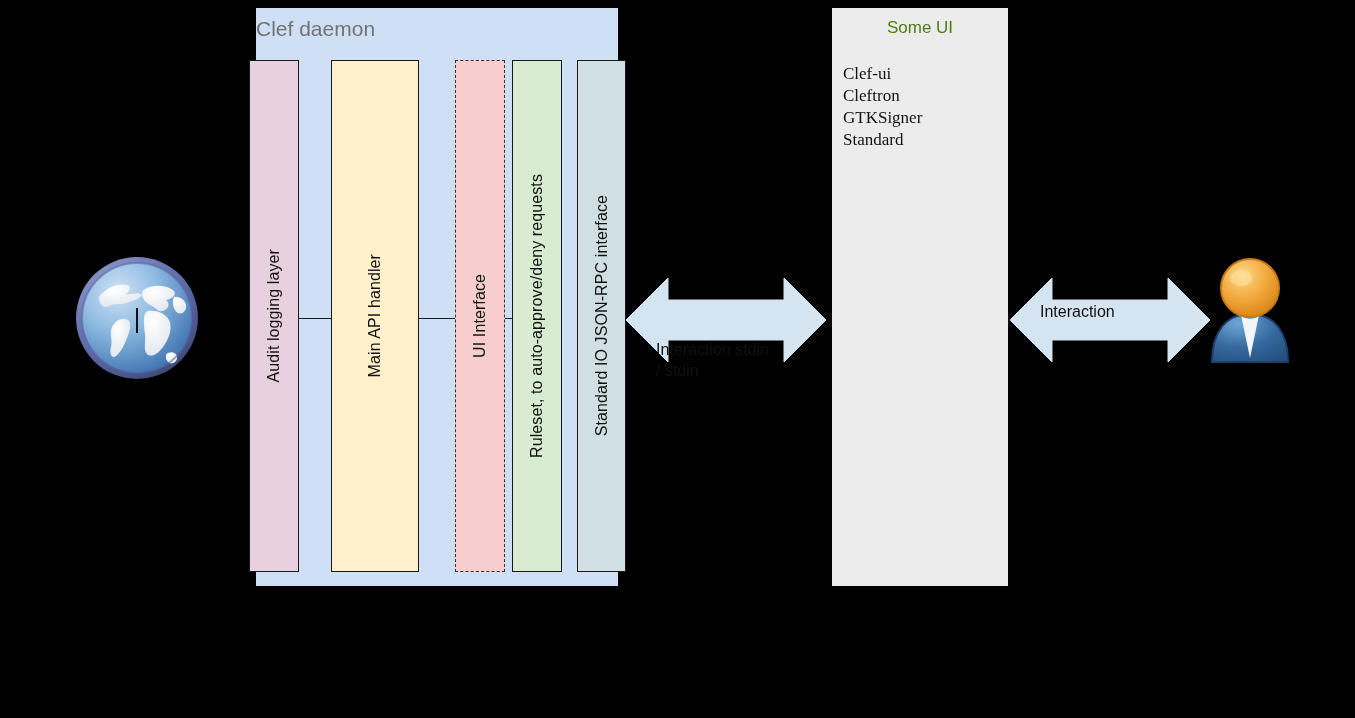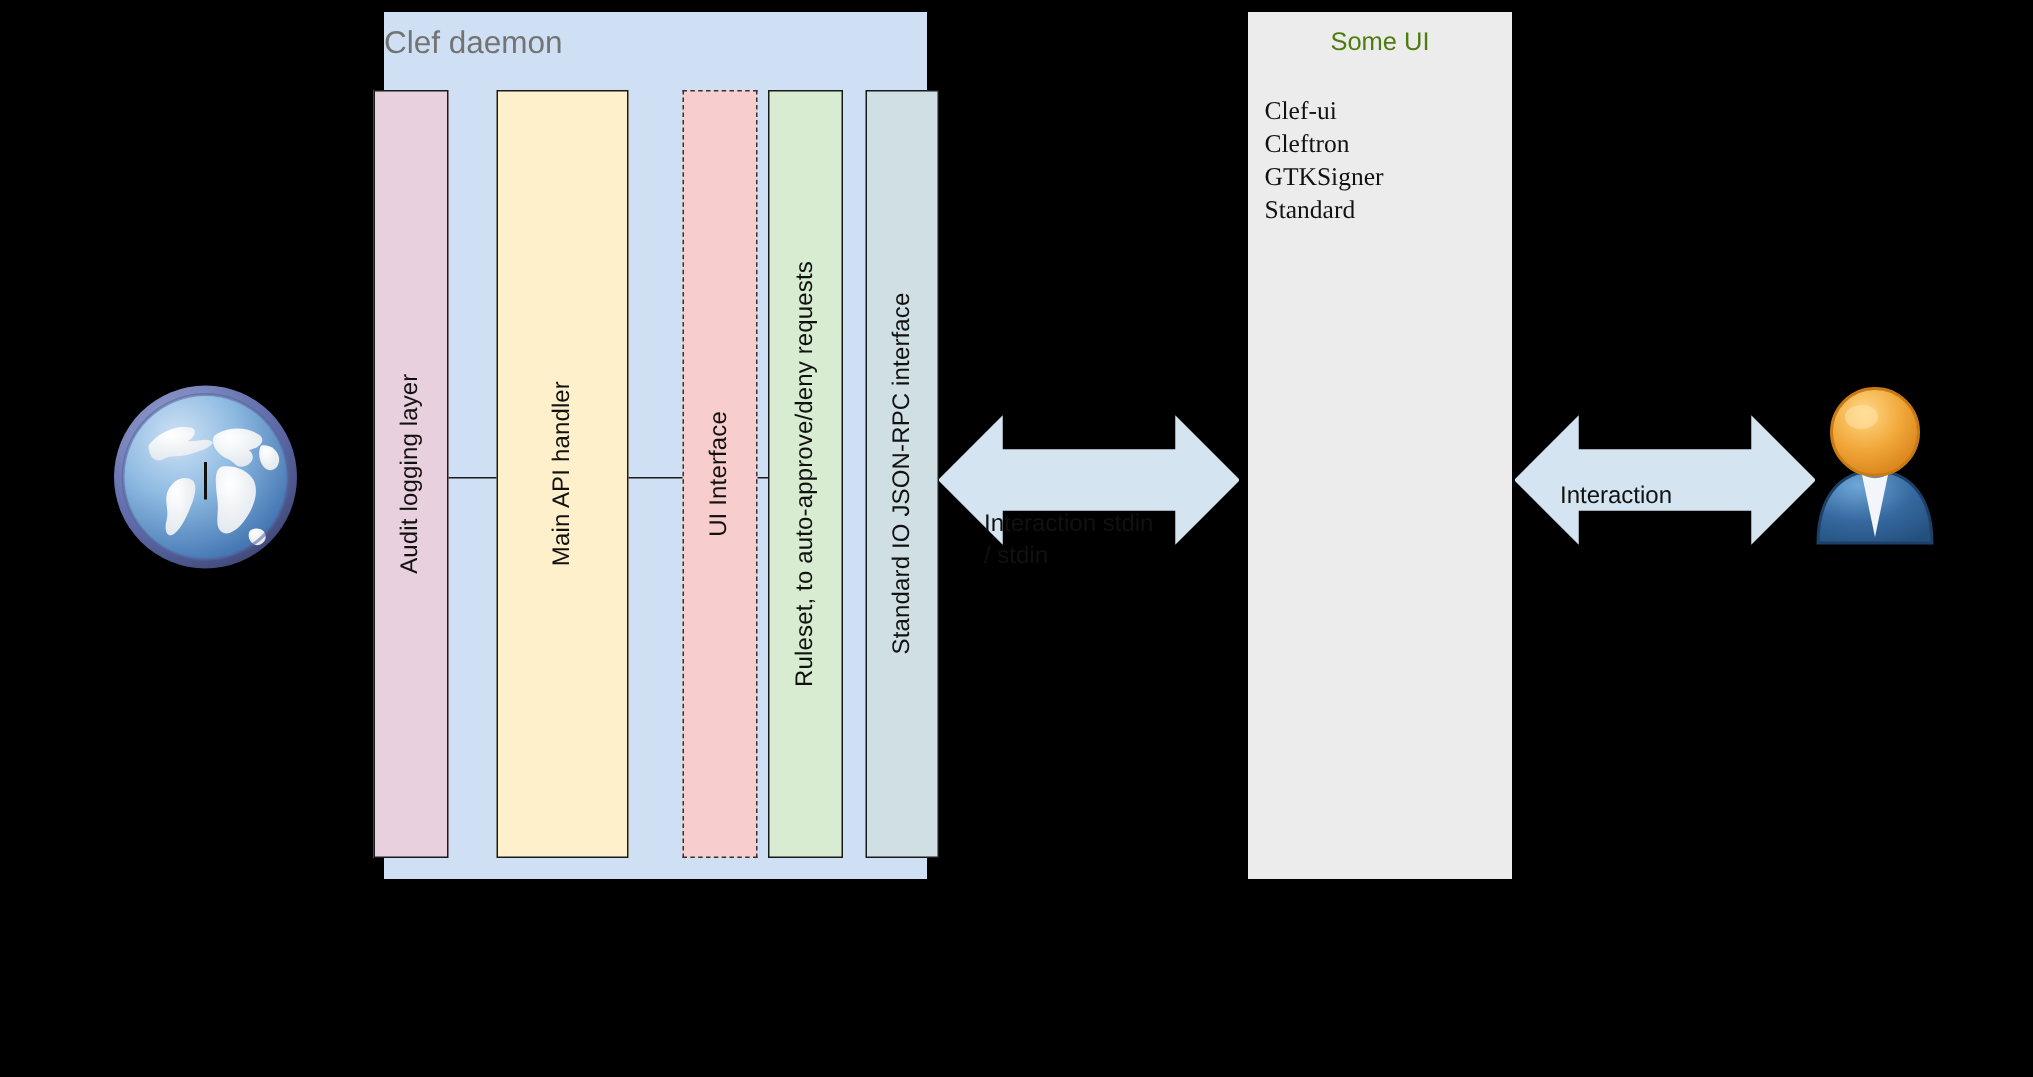--- a/index.html
+++ b/index.html
@@ -115,21 +115,21 @@
   .arrow-label {
     position: absolute;
     font-size: 16px;
     color: #111111;
     line-height: 21px;
     pointer-events: none;
   }
   .arrow-stdio { left: 626px; top: 274px; width: 200px; height: 92px; }
   .label-stdio { left: 656px; top: 296px; width: 150px; margin-top: 43px; }
   .arrow-interaction { left: 1010px; top: 274px; width: 200px; height: 92px; }
-  .label-interaction { left: 1040px; top: 320px; width: 150px; }
+  .label-interaction { left: 1040px; top: 301px; width: 150px; }
 
   
   .globe {
     position: absolute;
     left: 72px;
     top: 253px;
     width: 130px;
     height: 130px;
   }
   

